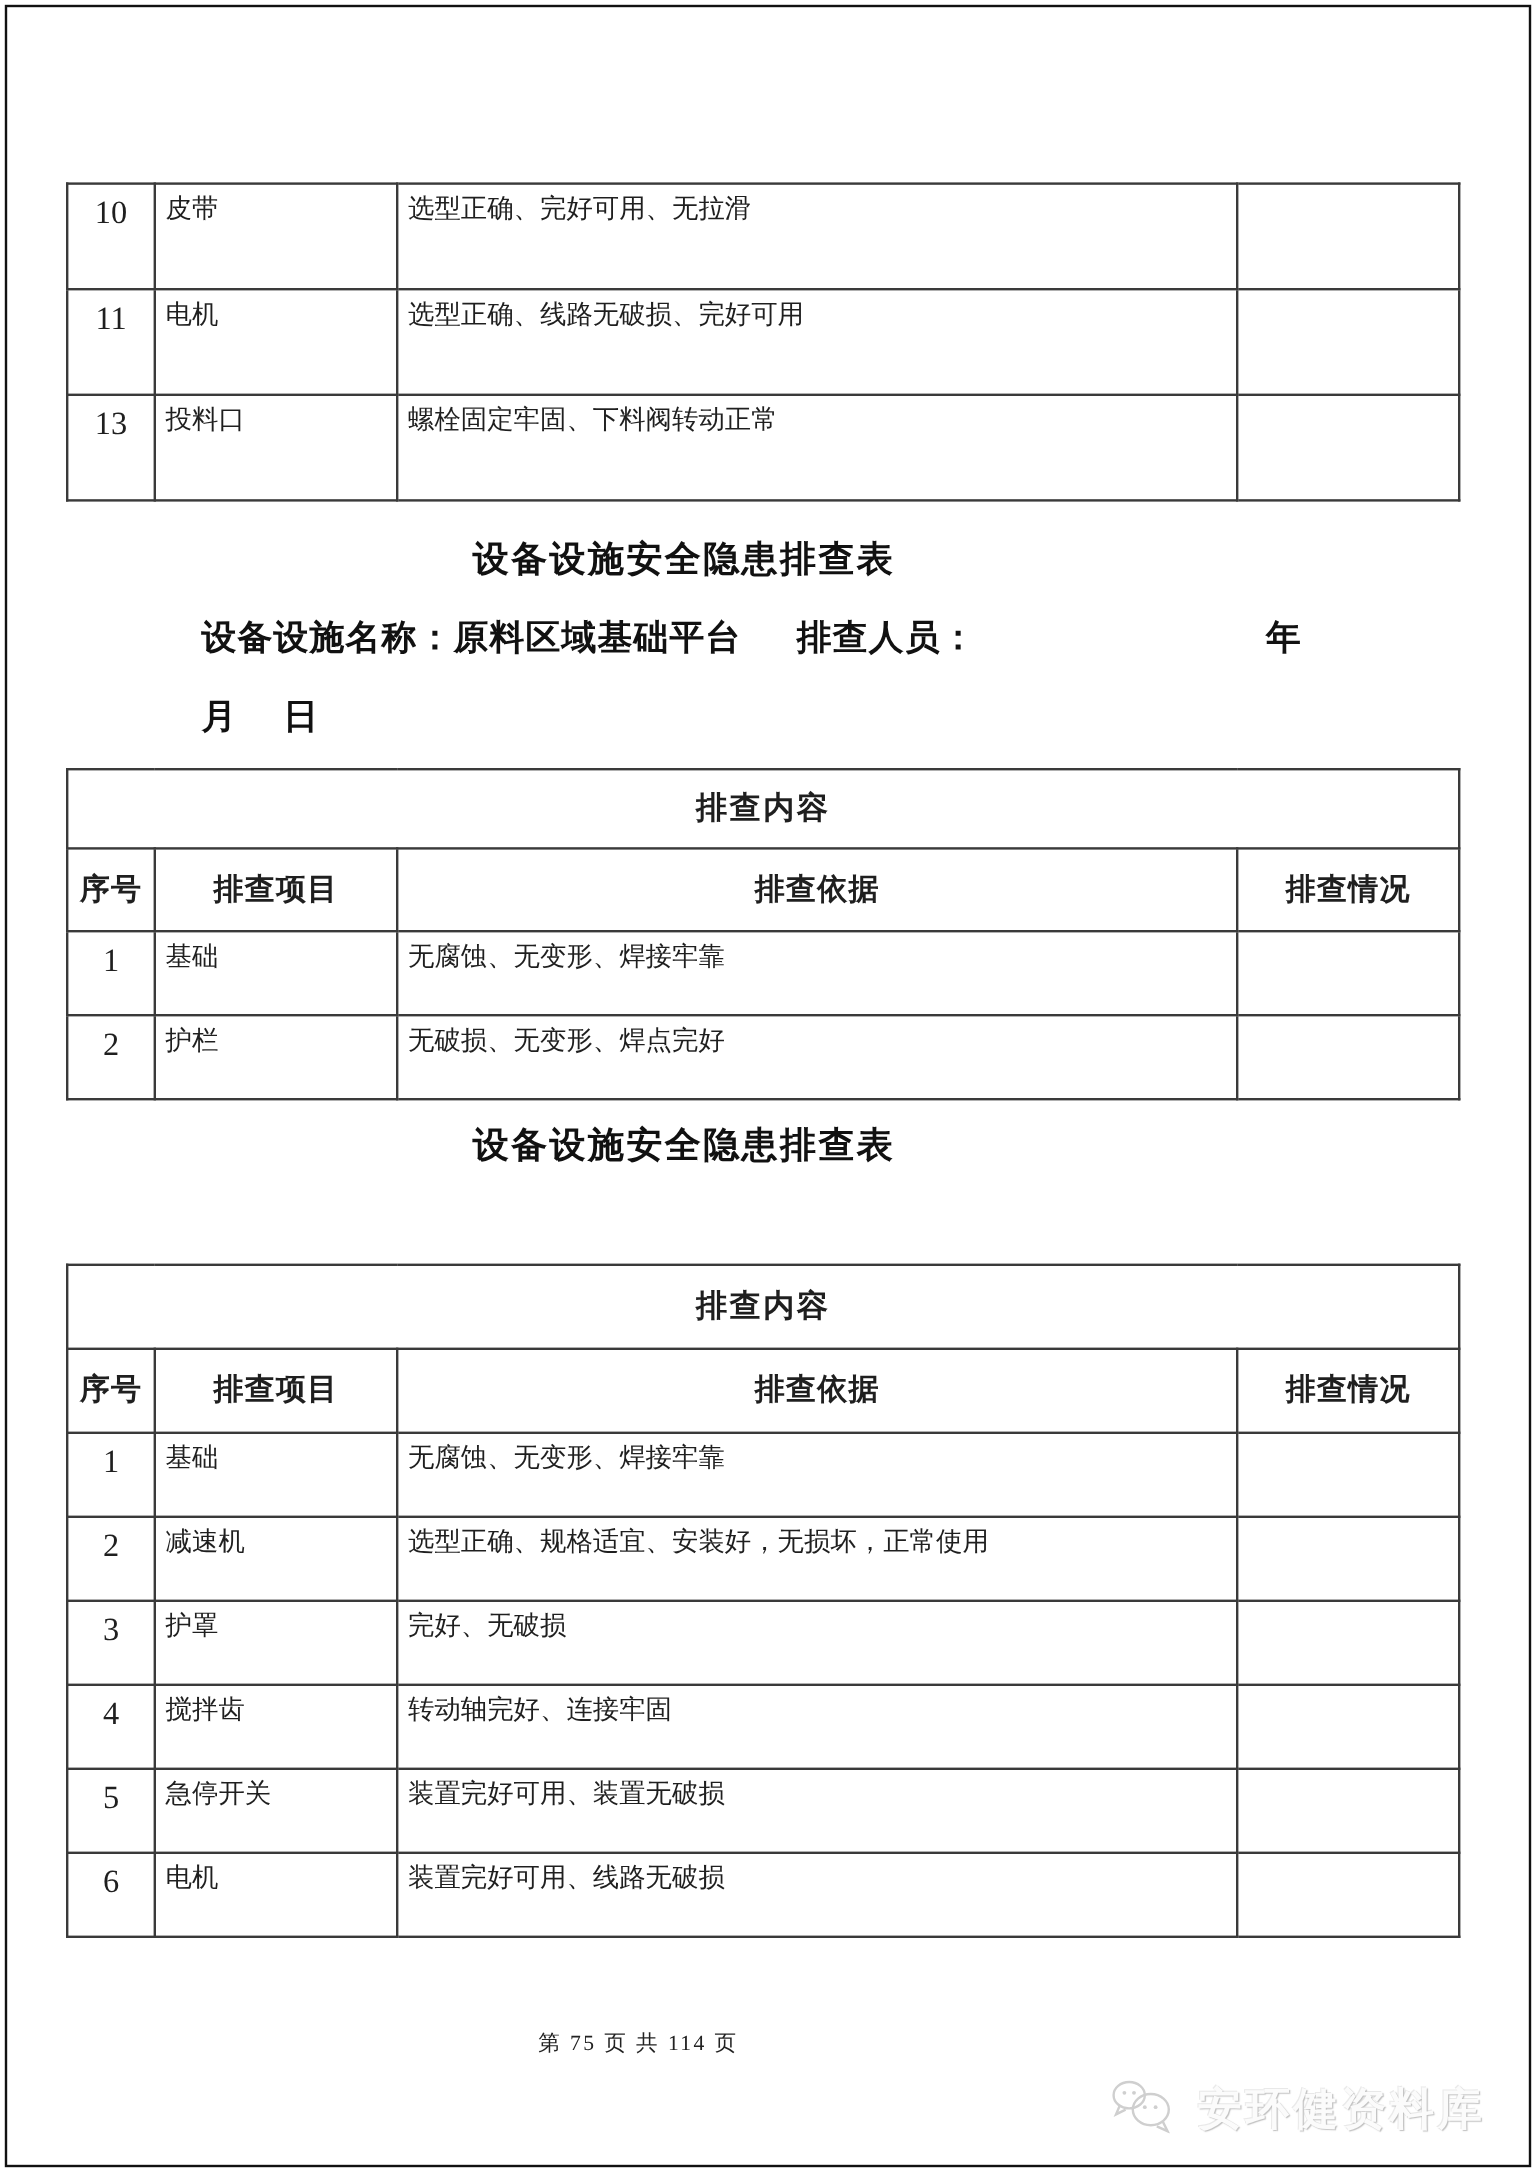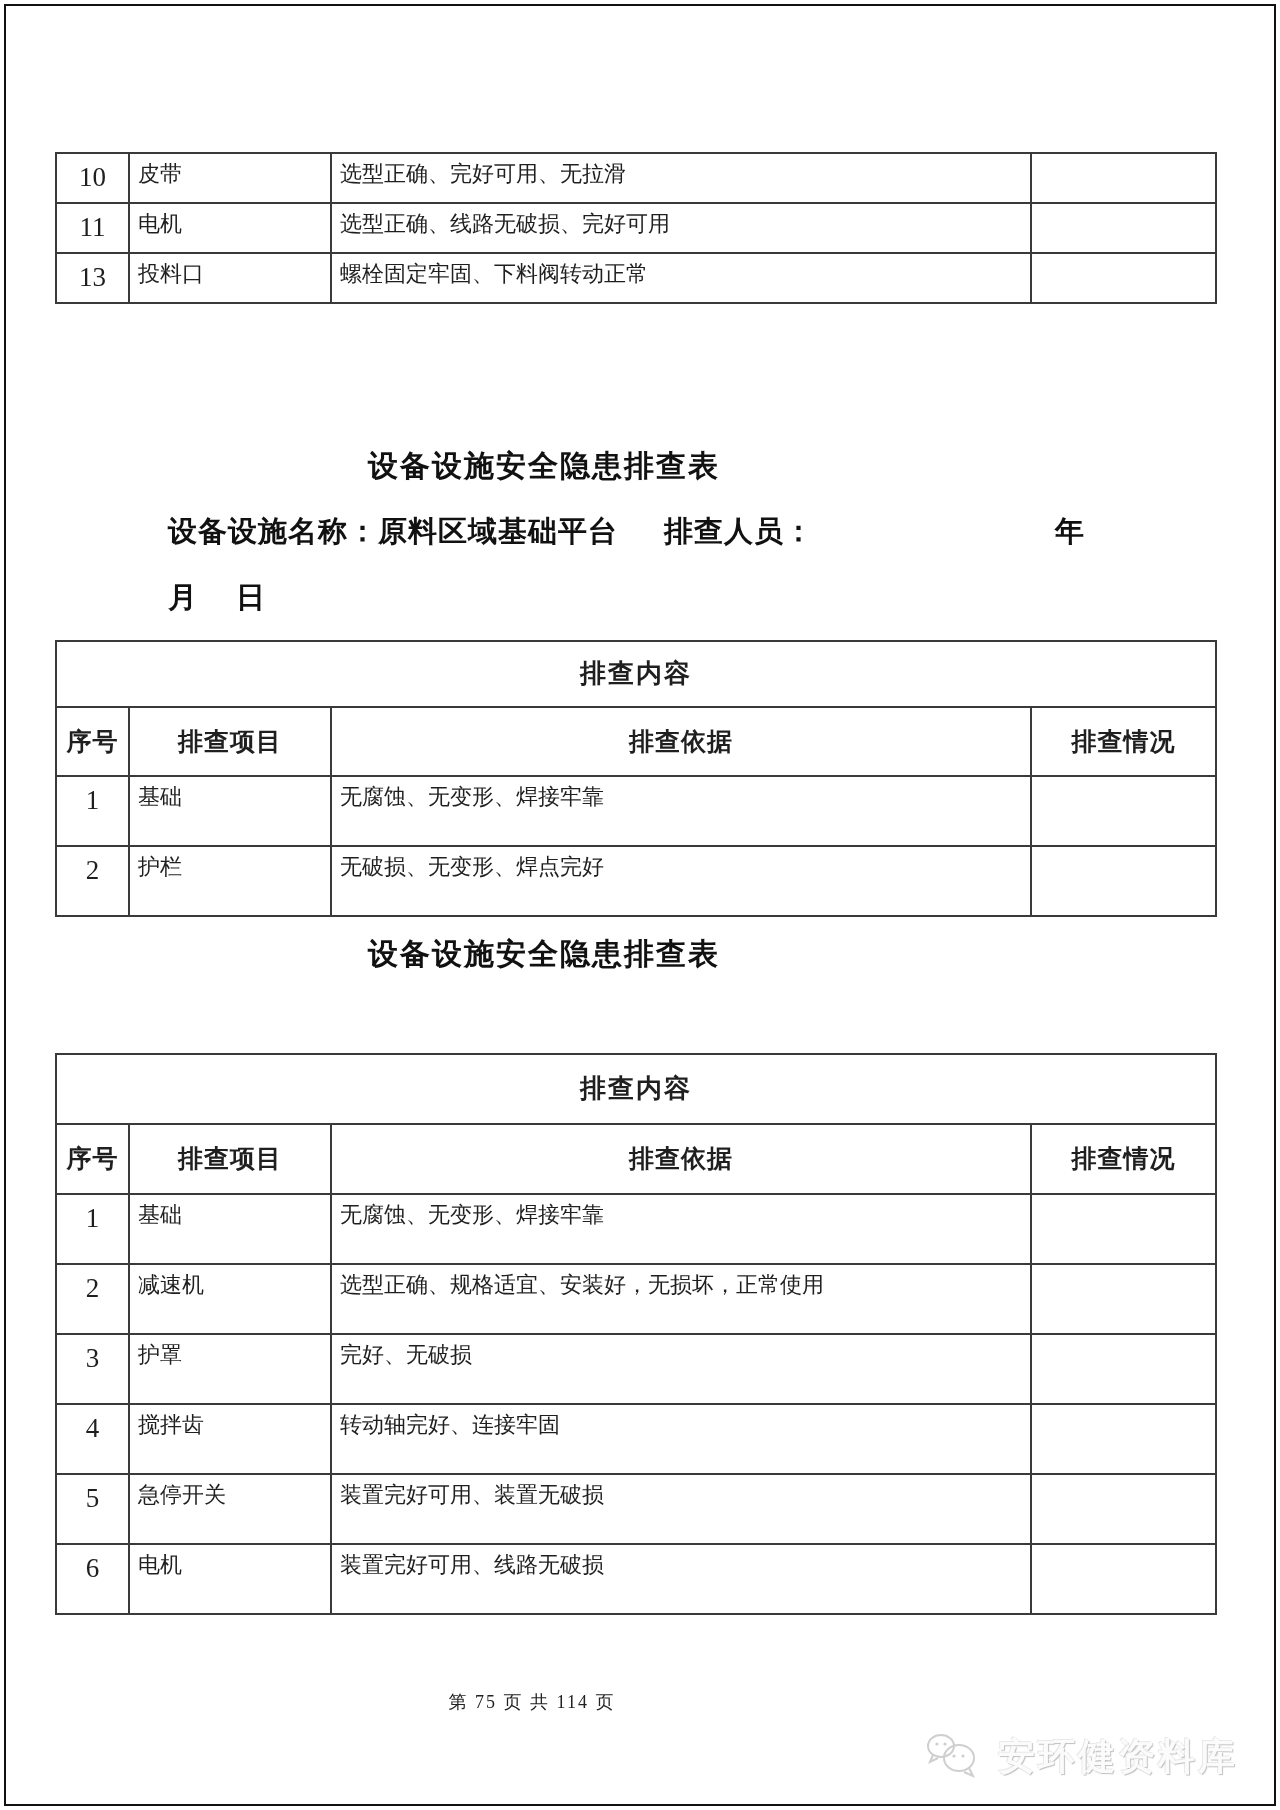--- a/index.html
+++ b/index.html
@@ -43,32 +43,32 @@
     text-align:center;vertical-align:middle;
     letter-spacing:2px;
   }
   tr.h-cols th{
     font-family:Liberation Serif, serif;
     font-weight:700;font-size:25px;
     text-align:center;vertical-align:middle;
     letter-spacing:1px;
   }
   #cont-table{top:152px;}
-  #cont-table tr{height:50px;margin-top:22px;}
+  #cont-table tr{height:88px;margin-top:22px;}
   #platform-table{top:640px;}
   #platform-table tr.h-content{height:66px;}
   #platform-table tr.h-cols{height:69px;}
   #platform-table tr.data-row{height:70px;}
   #mixer-table{top:1053px;}
   #mixer-table tr.h-content{height:70px;}
   #mixer-table tr.h-cols{height:70px;}
   #mixer-table tr.data-row{height:70px;}
   
   .doc-title{
-    position:absolute;left:39px;width:1010px;
+    position:absolute;left:65px;width:1010px;
     text-align:center;
     font-family:"Liberation Sans","DejaVu Sans",sans-serif;
     font-weight:700;font-size:30px;color:#111;
     letter-spacing:2px;
   }
   #title-platform{top:446px;}
   #title-mixer{top:934px;}
   .meta-line{
     position:absolute;left:168px;
     font-family:"Liberation Sans","DejaVu Sans",sans-serif;

